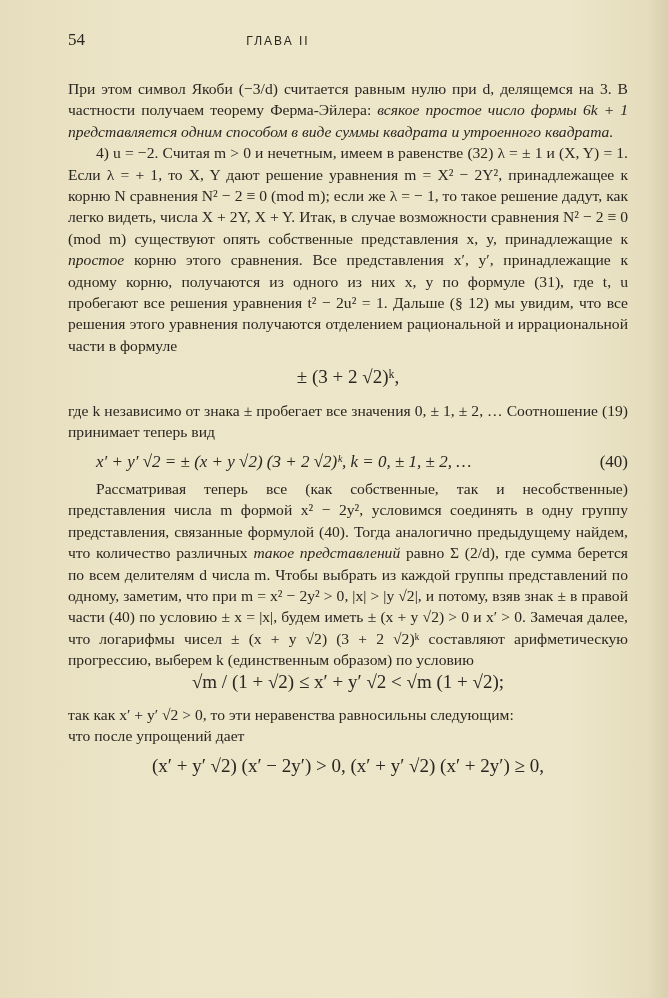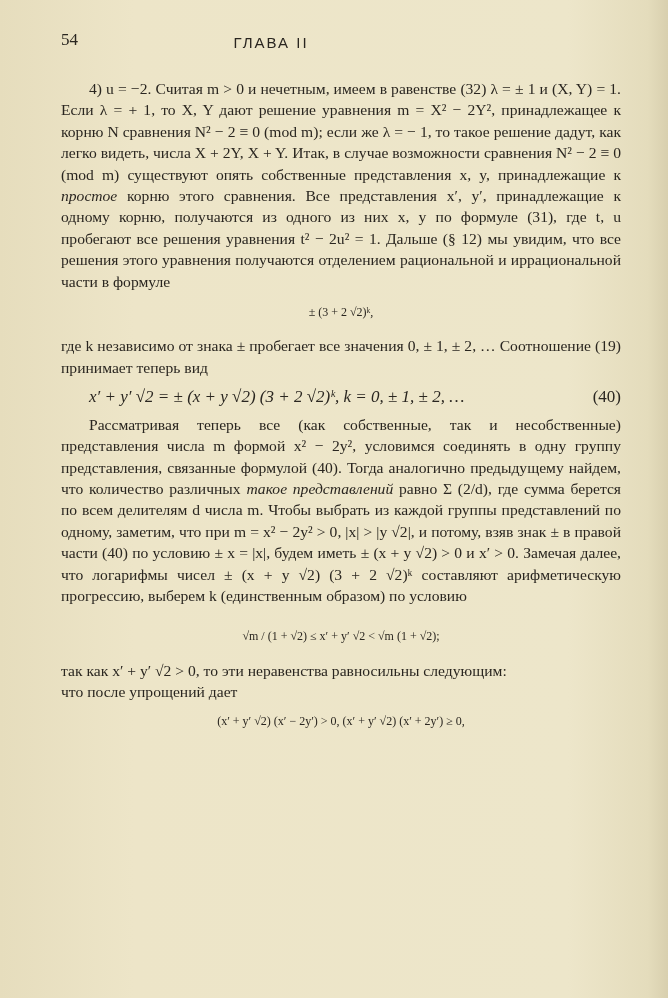--- a/index.html
+++ b/index.html
@@ -4,56 +4,60 @@
 <style>
   html, body { margin: 0; padding: 0; }
   body {
     width: 668px; height: 998px; overflow: hidden;
     background: #ece4c6;
     background: linear-gradient(90deg, #e6ddbd 0%, #ede5c8 20%, #ede6ca 85%, #e4dcbc 97%, #d8cfae 100%);
     font-family: "Liberation Serif", "DejaVu Serif", serif;
     color: #2a2620;
     position: relative;
   }
-  .page { position: absolute; left: 9px; top: 0; width: 528px; height: 998px; }
+  .page { position: absolute; left: 16px; top: 0; width: 528px; height: 998px; }
   .runhead { position: absolute; top: 30px; left: 52px; right: 56px; height: 20px; }
   .pagenum { position: absolute; left: 0; top: 0; font-size: 17px; }
-  .chapter { position: absolute; left: 0; right: 0; top: 4px; text-align: center; font-size: 15px; letter-spacing: 2px; font-family: "Liberation Sans", sans-serif; }
+  .chapter { position: absolute; left: 0; right: 0; top: 4px; text-align: center; font-size: 12px; letter-spacing: 2px; font-family: "Liberation Sans", sans-serif; }
   .text { position: absolute; left: 52px; width: 560px; font-size: 15.6px; line-height: 21.4px; text-align: justify; }
   .p { margin: 0; }
   .indent { text-indent: 28px; }
   .it { font-style: italic; }
   .m { font-style: italic; }
-  .formula { text-align: center; font-size: 12px; margin: 0; }
+  .formula { text-align: center; font-size: 19px; margin: 0; }
   .formula-right { display: flex; justify-content: space-between; font-size: 17px; padding-left: 28px; gap: 28px; }
 </style>
 </head>
 <body>
 
 <div class="page">
   <div class="runhead">
     <span class="pagenum">54</span>
     <div class="chapter">ГЛАВА II</div>
   </div>
 
   <div class="text" style="top:78px;">
+    <p class="p">
+      <span>При этом символ Якоби (−3/d) считается равным нулю при d, делящемся на 3. В частности получаем теорему Ферма-Эйлера:</span>
+      <span class="it">всякое простое число формы 6k + 1 представляется одним способом в виде суммы квадрата и утроенного квадрата.</span>
+    </p>
     <p class="p indent">
       <span>4) u = −2. Считая m &gt; 0 и нечетным, имеем в равенстве (32) λ = ± 1 и (X, Y) = 1. Если λ = + 1, то X, Y дают решение уравнения m = X² − 2Y², принадлежащее к корню N сравнения N² − 2 ≡ 0 (mod m); если же λ = − 1, то такое решение дадут, как легко видеть, числа X + 2Y, X + Y. Итак, в случае возможности сравнения N² − 2 ≡ 0 (mod m) существуют опять собственные представления x, y, принадлежащие к</span>
       <span class="it">простое</span>
       <span>корню этого сравнения. Все представления x′, y′, принадлежащие к одному корню, получаются из одного из них x, y по формуле (31), где t, u пробегают все решения уравнения t² − 2u² = 1. Дальше (§ 12) мы увидим, что все решения этого уравнения получаются отделением рациональной и иррациональной части в формуле</span>
     </p>
     <p class="formula" style="margin:10px 0 12px;">± (3 + 2 √2)ᵏ,</p>
     <p class="p">где k независимо от знака ± пробегает все значения 0, ± 1, ± 2, … Соотношение (19) принимает теперь вид</p>
     <div class="formula-right" style="margin:8px 0 6px;">
       <span class="m">x′ + y′ √2 = ± (x + y √2) (3 + 2 √2)ᵏ,  k = 0, ± 1, ± 2, …</span>
       <span>(40)</span>
     </div>
     <p class="p indent">
       <span>Рассматривая теперь все (как собственные, так и несобственные) представления числа m формой x² − 2y², условимся соединять в одну группу представления, связанные формулой (40). Тогда аналогично предыдущему найдем, что количество различных</span>
       <span class="it">такое представлений</span>
       <span>равно Σ (2/d), где сумма берется по всем делителям d числа m. Чтобы выбрать из каждой группы представлений по одному, заметим, что при m = x² − 2y² &gt; 0, |x| &gt; |y √2|, и потому, взяв знак ± в правой части (40) по условию ± x = |x|, будем иметь ± (x + y √2) &gt; 0 и x′ &gt; 0. Замечая далее, что логарифмы чисел ± (x + y √2) (3 + 2 √2)ᵏ составляют арифметическую прогрессию, выберем k (единственным образом) по условию</span>
     </p>
-    <p class="formula" style="margin:20px 0 12px;">√m / (1 + √2) ≤ x′ + y′ √2 &lt; √m (1 + √2);</p>
+    <p class="formula" style="margin:0 0 12px;">√m / (1 + √2) ≤ x′ + y′ √2 &lt; √m (1 + √2);</p>
     <p class="p">так как x′ + y′ √2 &gt; 0, то эти неравенства равносильны следующим:</p>
     <p class="p">что после упрощений дает</p>
     <p class="formula" style="margin:8px 0;">(x′ + y′ √2) (x′ − 2y′) &gt; 0,  (x′ + y′ √2) (x′ + 2y′) ≥ 0,</p>
   </div>
 </div>
 
 </body></html>

